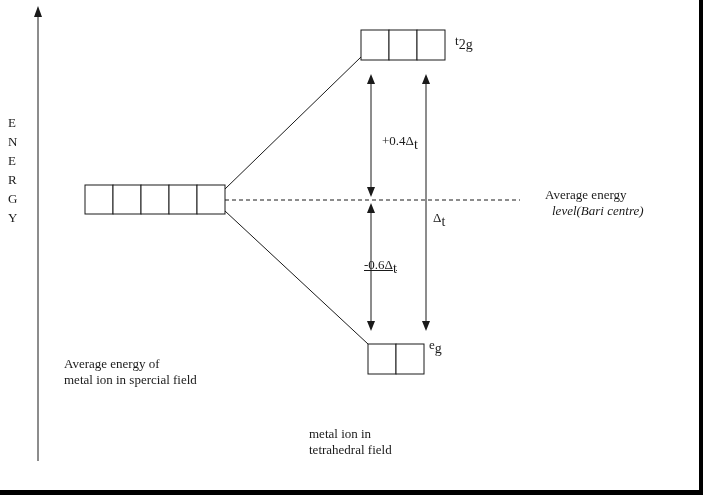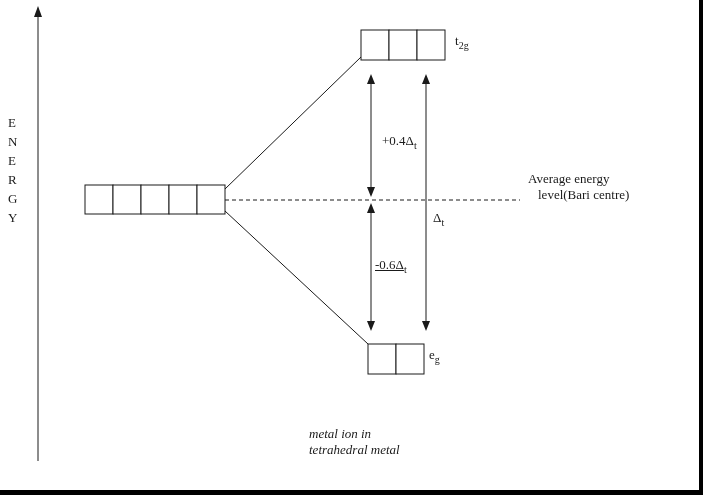--- a/index.html
+++ b/index.html
@@ -33,24 +33,24 @@
   .label .line { white-space: nowrap; }
   .energy-label {
     position: absolute;
     left: 8px;
     top: 113px;
     font-size: 13px;
     line-height: 19px;
     white-space: pre-line;
   }
   sub {
-    font-size: 10px;
+    font-size: 14px;
     line-height: 0;
   }
-  .indent2 { margin-left: 10px; }
+  .indent2 { margin-left: 24px; font-style: italic; }
 </style>
 </head>
 <body>
 
 <div class="canvas">
 
   <svg width="699" height="490" viewBox="0 0 699 490">
 
     <g stroke="#1a1a1a" fill="#1a1a1a" stroke-width="1">
       <line x1="38" y1="461" x2="38" y2="15"></line>
@@ -104,40 +104,44 @@
 N
 E
 R
 G
 Y</div>
 
   <div class="label" style="left:455px; top:33px;">
     <span>t</span><sub>2g</sub>
   </div>
 
-  <div class="label" style="left:429px; top:347px;">
+  <div class="label" style="left:429px; top:337px;">
     <span>e</span><sub>g</sub>
   </div>
 
   <div class="label" style="left:382px; top:133px;">
     <span>+0.4Δ</span><sub>t</sub>
   </div>
 
-  <div class="label" style="left:375px; top:257px;text-decoration:underline;">
+  <div class="label" style="left:364px; top:257px;text-decoration:underline;">
     <span>-0.6Δ</span><sub>t</sub>
   </div>
 
   <div class="label" style="left:433px; top:210px;">
     <span>Δ</span><sub>t</sub>
   </div>
 
-  <div class="label" style="left:528px; top:171px;">
+  <div class="label" style="left:528px; top:187px;text-align:center;">
     <div class="line">Average energy</div>
     <div class="line indent2">level(Bari centre)</div>
   </div>
 
+  <div class="label" style="left:64px; top:356px;">
+    <div class="line">Average energy of</div>
+    <div class="line">metal ion in spercial field</div>
+  </div>
 
-  <div class="label" style="left:309px; top:426px;font-style:italic;">
+  <div class="label" style="left:309px; top:426px;">
     <div class="line">metal ion in</div>
-    <div class="line">tetrahedral metal</div>
+    <div class="line">tetrahedral field</div>
   </div>
 
 </div>
 
 </body></html>

